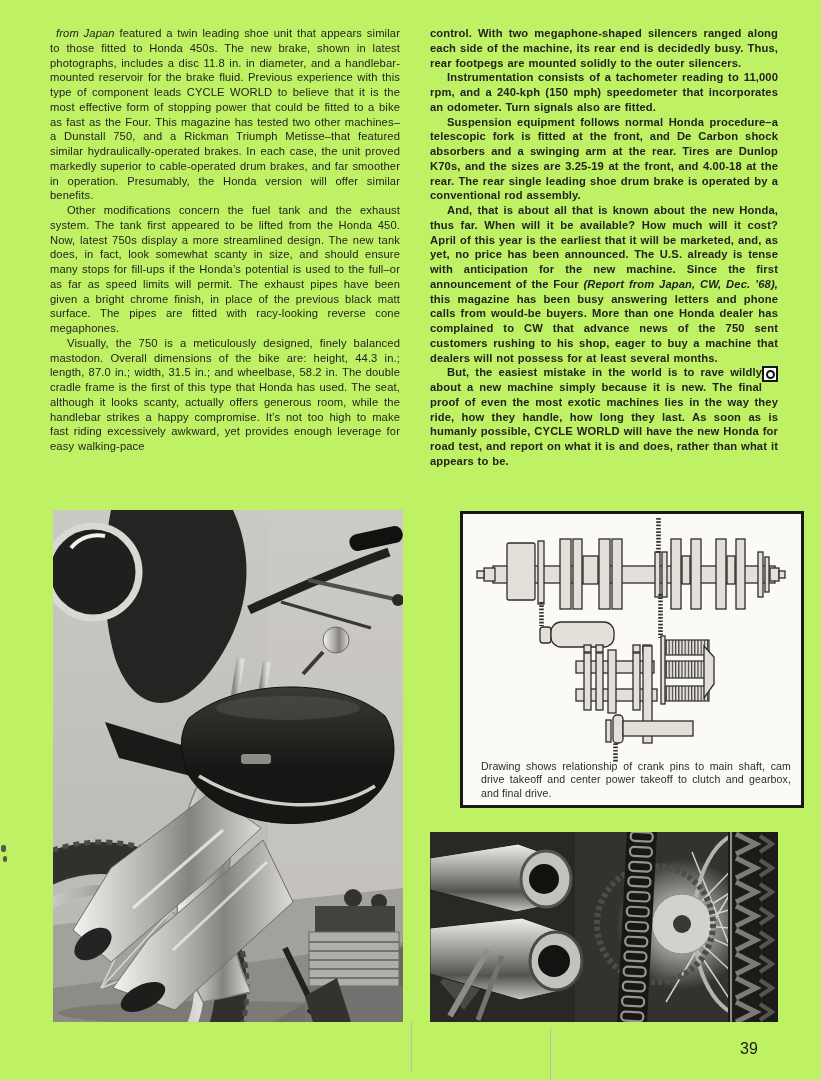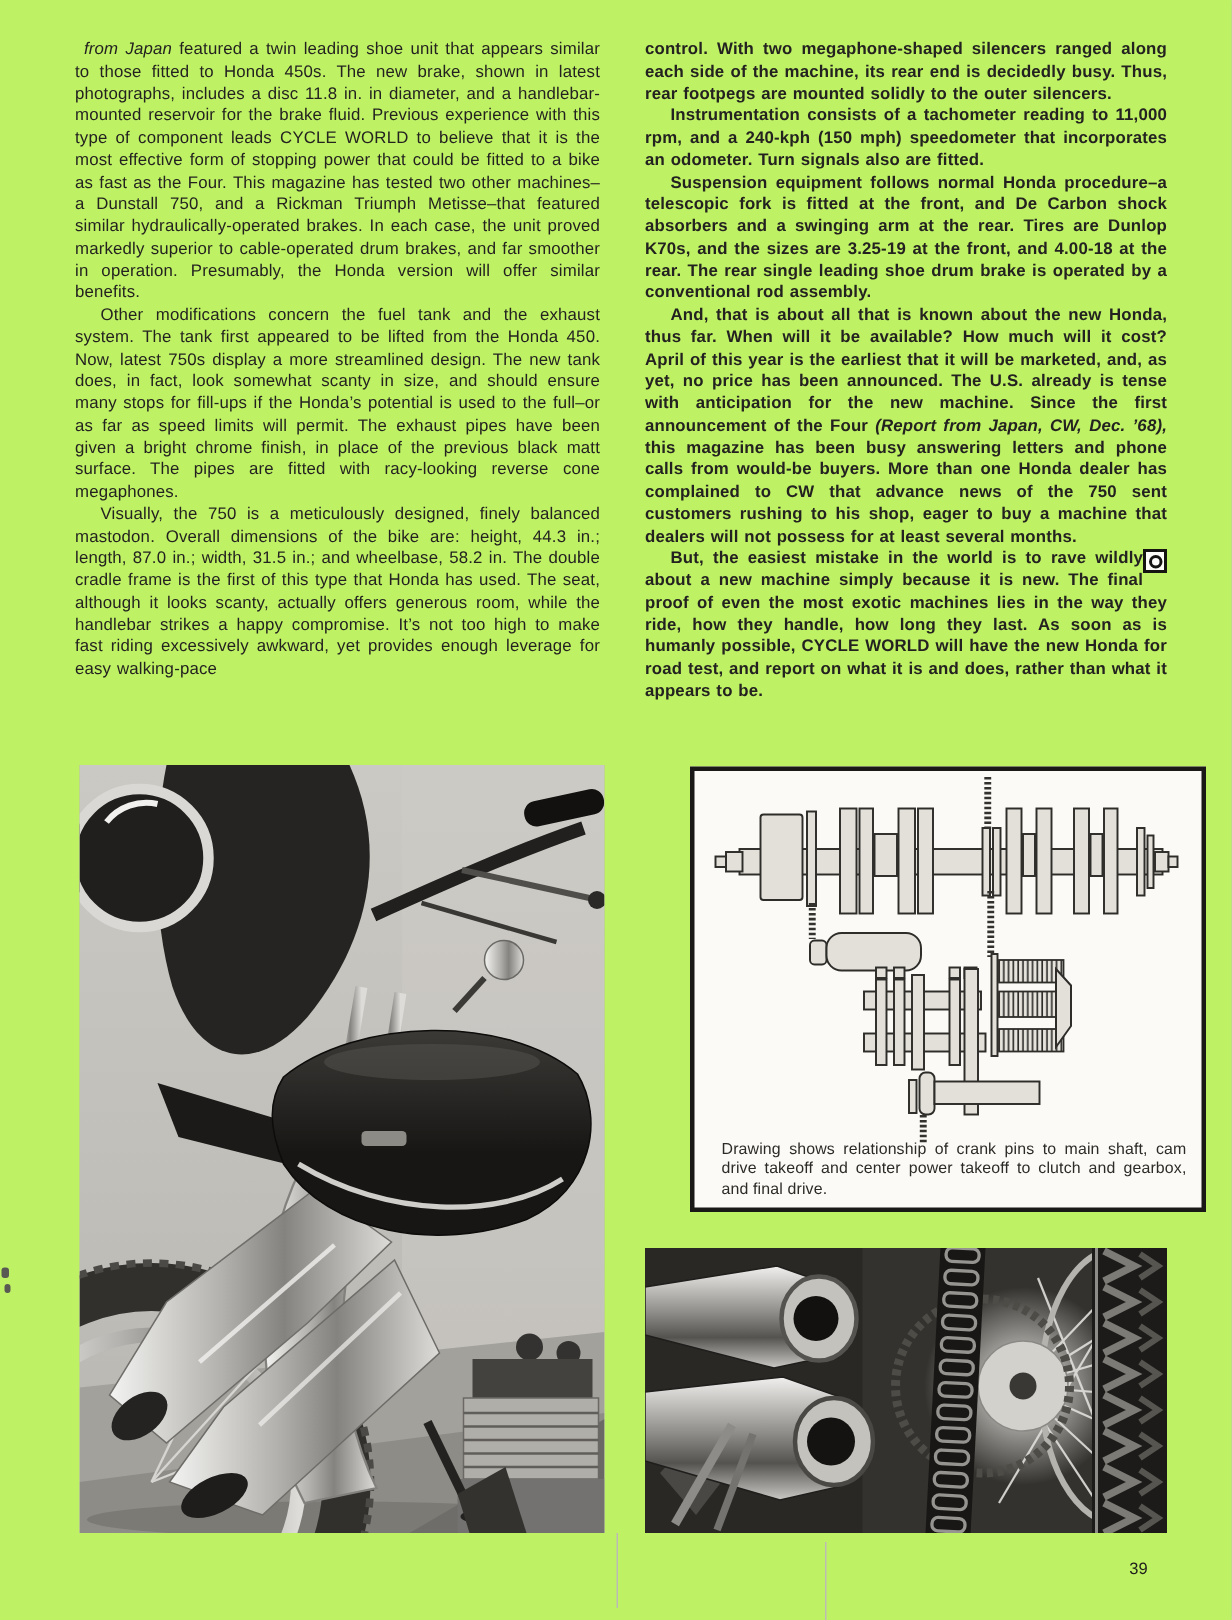--- a/index.html
+++ b/index.html
@@ -19,22 +19,22 @@
   .endmark-dot{width:5px;height:5px;border:2.5px solid #151413;border-radius:50%;background:#fdfcf9;}
   .photo{position:absolute;overflow:hidden;background:#b9b7b2;}
   #photo-left{left:53px;top:510px;width:350px;height:512px;}
   #photo-bottom{left:430px;top:832px;width:348px;height:190px;}
   #diagram-box{position:absolute;left:432px;top:511px;width:338px;height:291px;
                border:3px solid #1a1918;background:#fbfaf6;margin-left:28px;}
   #diagram-caption{position:absolute;left:18px;right:10px;bottom:5px;font-size:10.6px;
                    line-height:13.4px;color:#2c2b28;text-align:justify;letter-spacing:.1px;}
   #footer-left{position:absolute;left:50px;top:1036px;font-size:13.5px;letter-spacing:1.6px;
                word-spacing:4px;color:#1e1d1b;margin-top:45px;}
-  #footer-right{position:absolute;left:740px;top:1040px;width:38px;text-align:center;
-                font-size:11px;color:#1e1d1b;}
+  #footer-right{position:absolute;left:740px;top:1040px;width:38px;text-align:left;
+                font-size:16px;color:#1e1d1b;}
   .crease{position:absolute;width:1px;background:#bdbbb5;}
   .scan-mark{position:absolute;background:#5a5853;border-radius:2px;}
 </style>
 </head>
 <body>
 
 <div id="page">
 
   <div class="col" id="col-left">
     <p class="ind-sm"><span class="it">from Japan</span><span> featured a twin leading shoe unit that appears similar to those fitted to Honda 450s. The new brake, shown in latest photographs, includes a disc 11.8 in. in diameter, and a handlebar-mounted reservoir for the brake fluid. Previous experience with this type of component leads CYCLE WORLD to believe that it is the most effective form of stopping power that could be fitted to a bike as fast as the Four. This magazine has tested two other machines–a Dunstall 750, and a Rickman Triumph Metisse–that featured similar hydraulically-operated brakes. In each case, the unit proved markedly superior to cable-operated drum brakes, and far smoother in operation. Presumably, the Honda version will offer similar benefits.</span></p>

